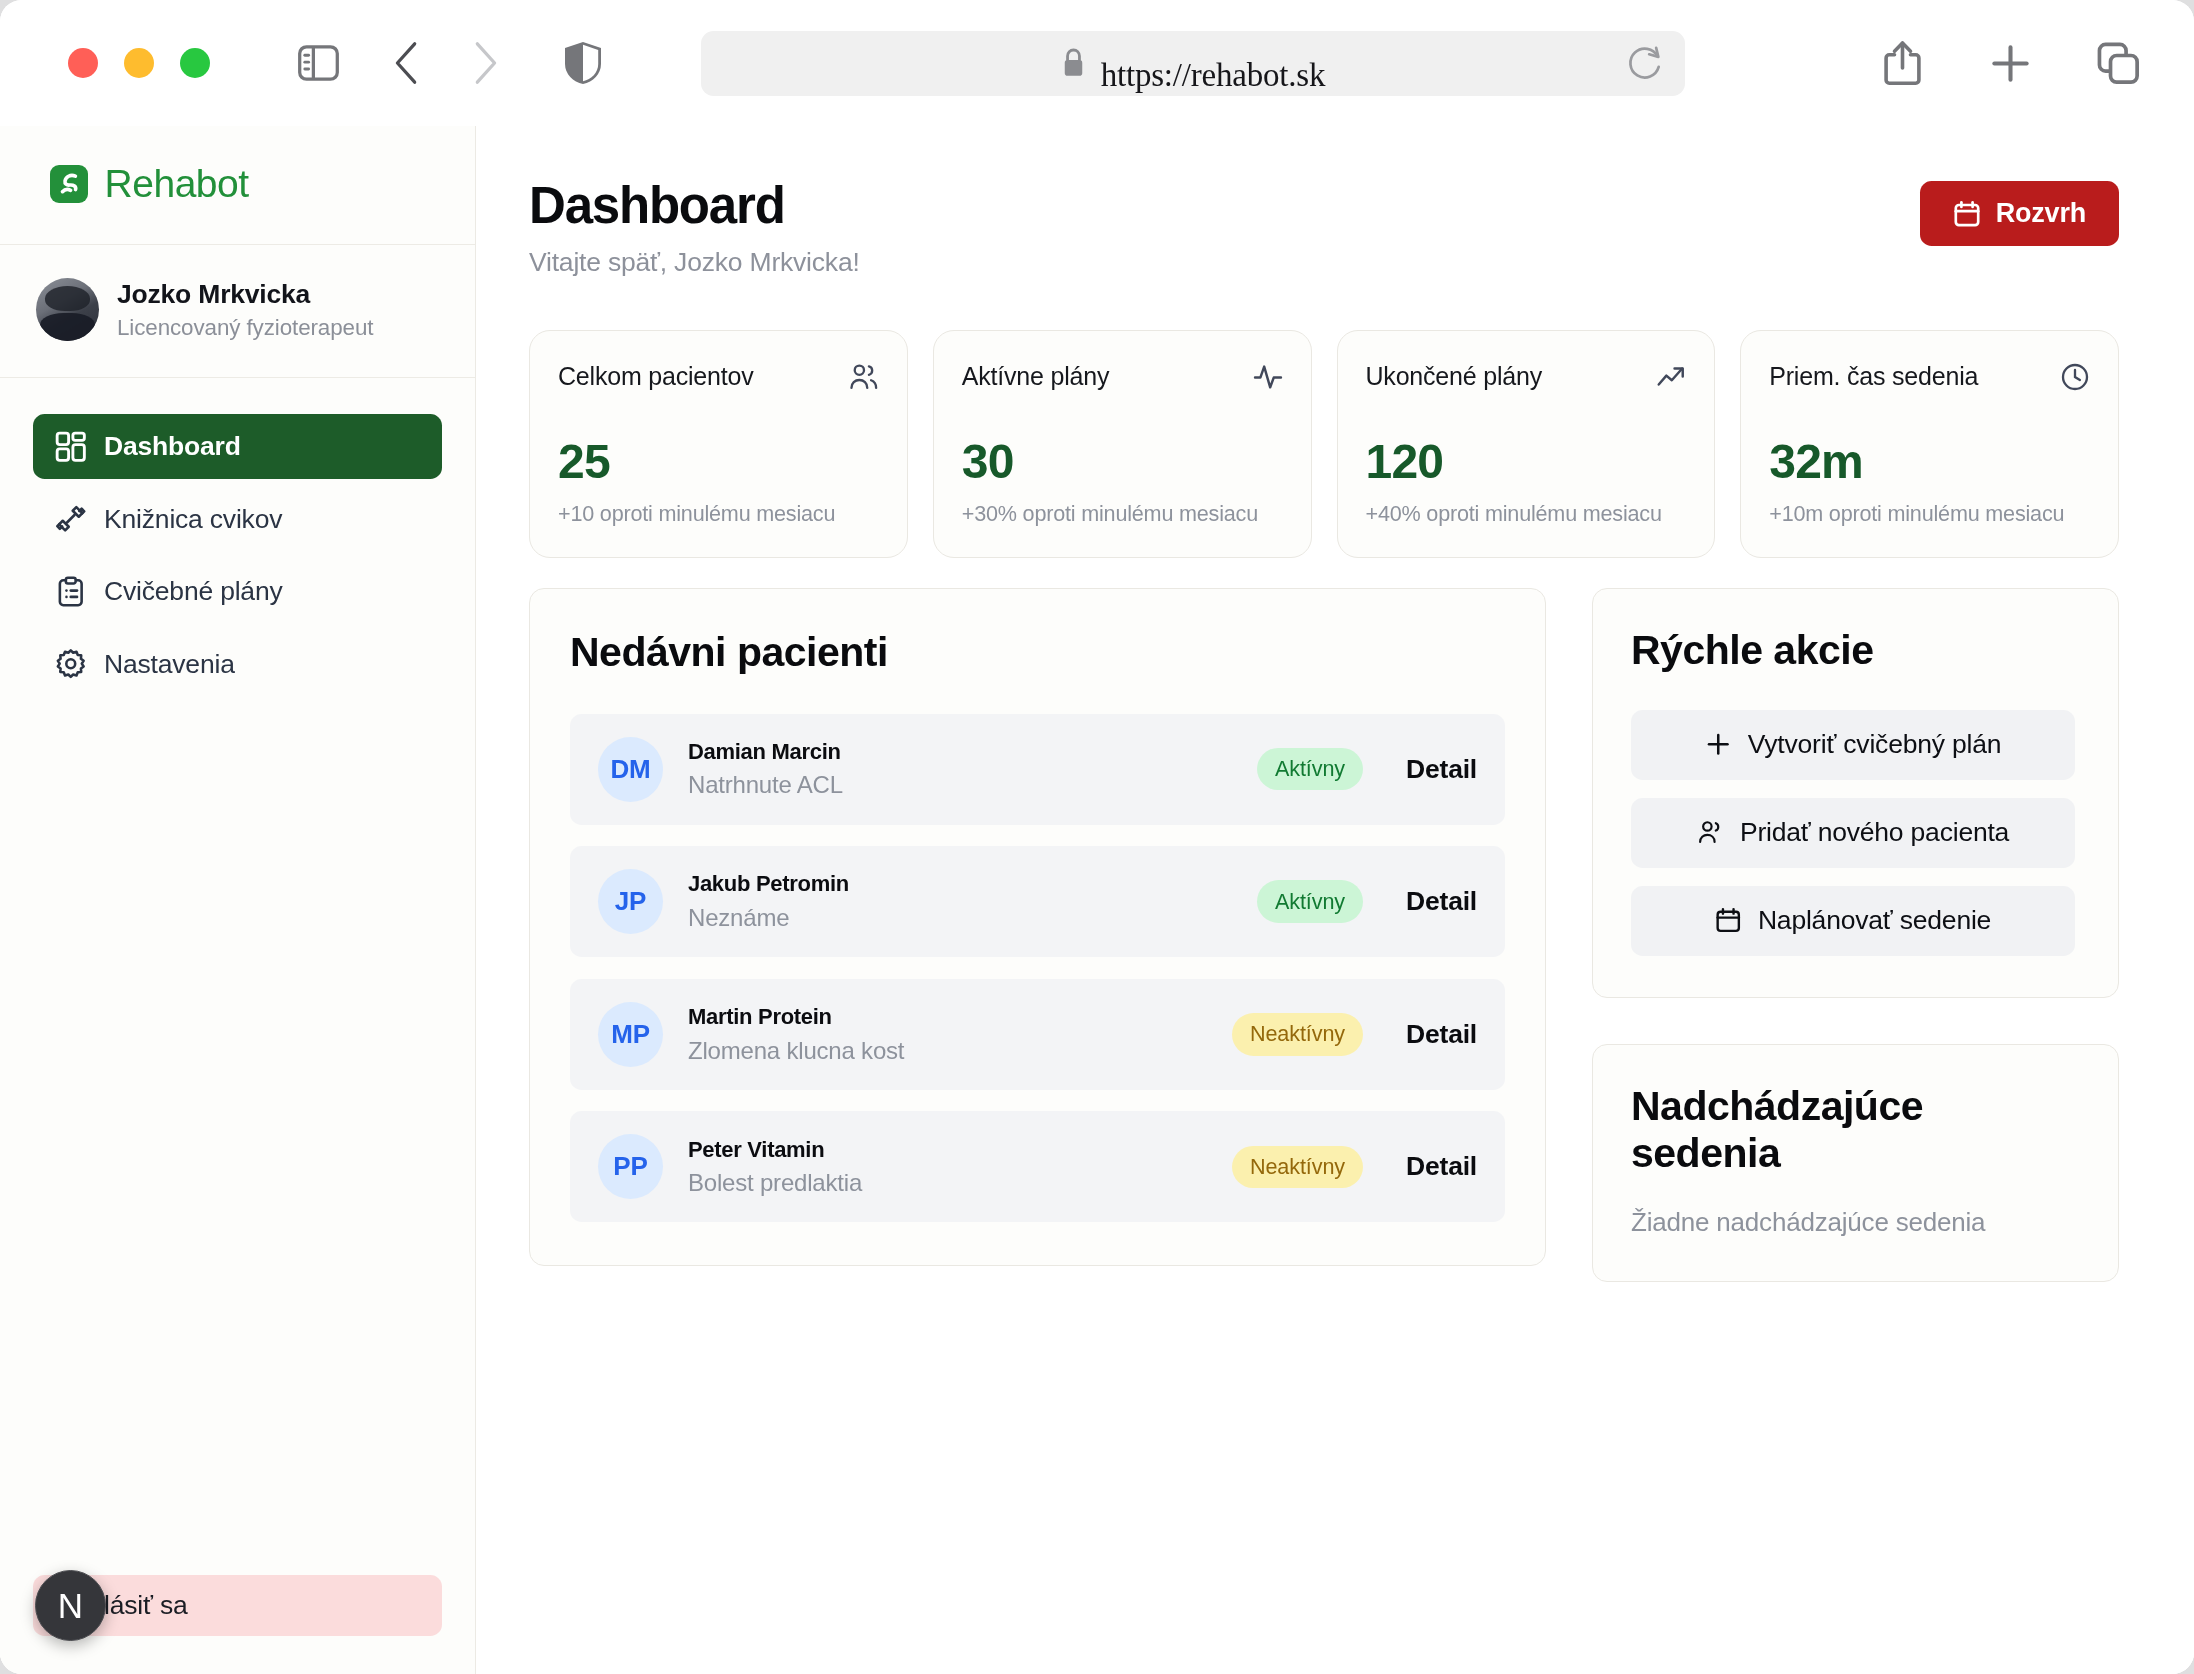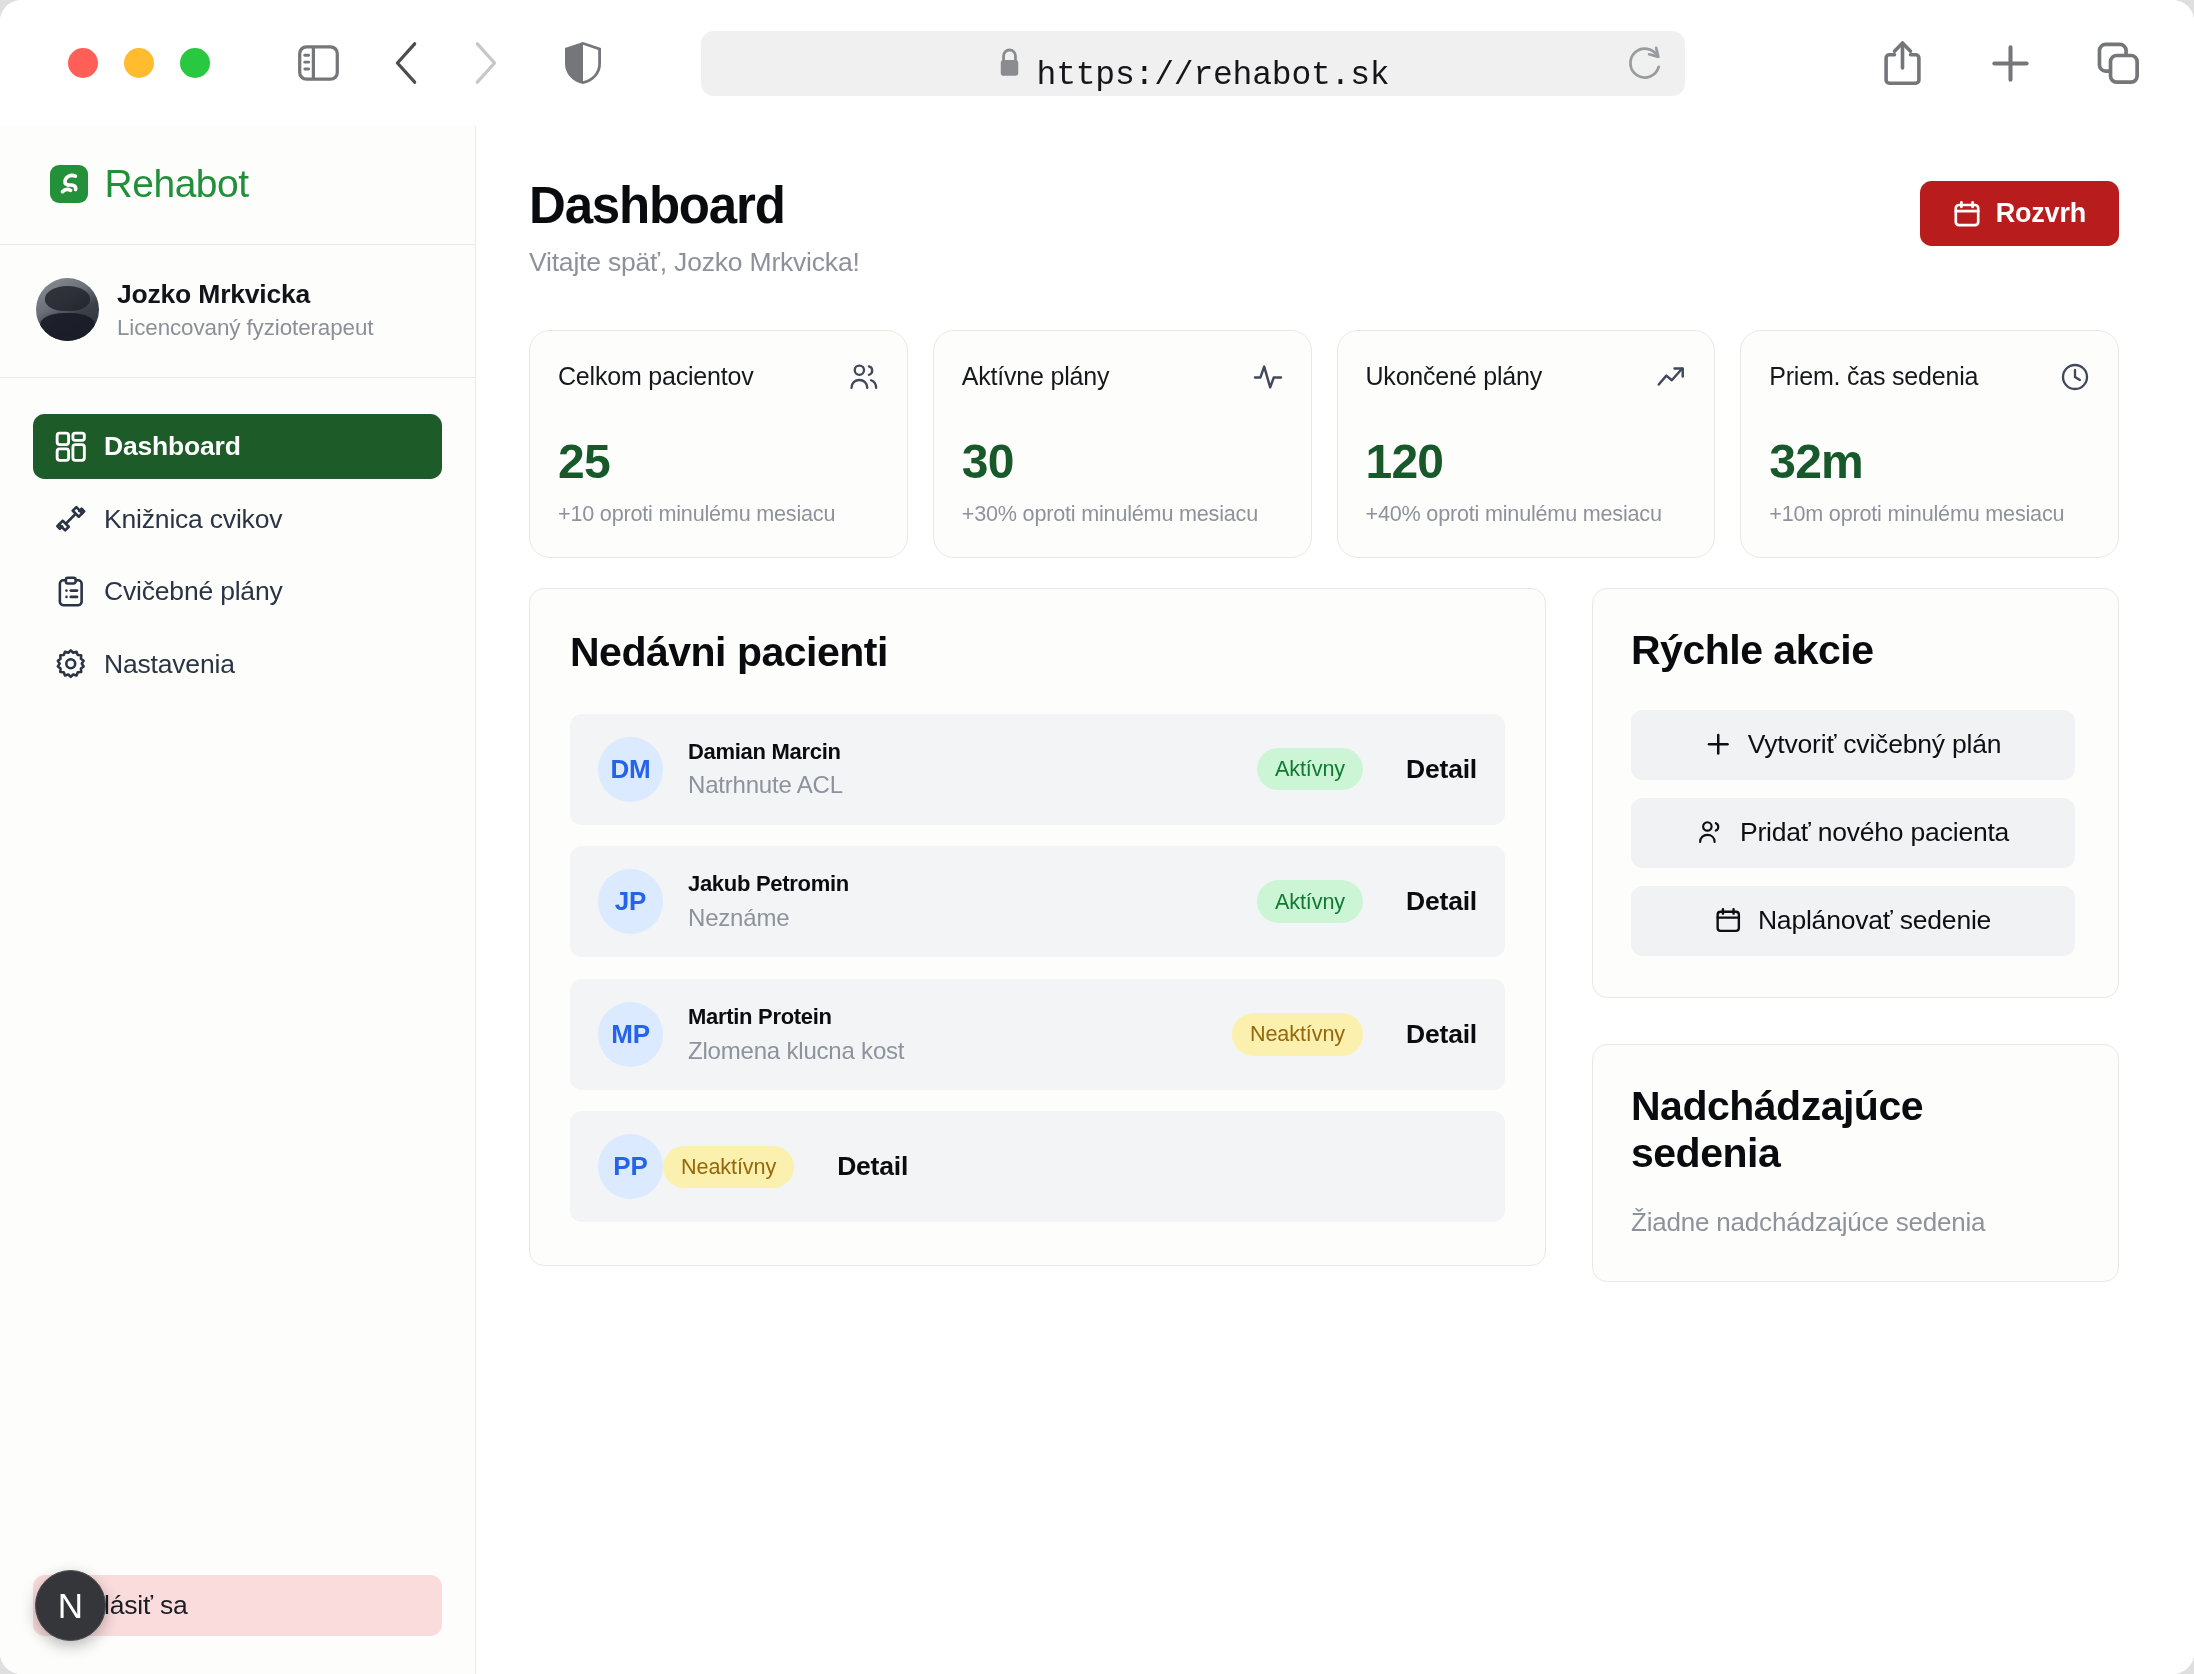--- a/index.html
+++ b/index.html
@@ -62,21 +62,21 @@
     display: flex;
     align-items: center;
     justify-content: center;
     cursor: text;
   }
   .url-inner { display: flex; align-items: center; gap: 15px; }
   .url-text {
     font-size: 33px;
     color: #16161a;
     letter-spacing: -0.2px;
-    font-family: Liberation Mono, monospace;
+    font-family: Liberation Serif, serif;
     margin-top: 25px;
   }
   .reload-btn {
     position: absolute;
     right: 18px; top: 50%;
     transform: translateY(-50%);
     width: 45px; height: 45px;
     display: flex; align-items: center; justify-content: center;
     cursor: pointer;
   }
@@ -638,20 +638,24 @@
               <div class="p-text">
                 <div class="p-name">Martin Protein</div>
                 <div class="p-cond">Zlomena klucna kost</div>
               </div>
               <span class="badge badge-inactive">Neaktívny</span>
               <span class="p-detail">Detail</span>
             </div>
 
             <div class="patient-row">
               <div class="p-avatar">PP</div>
+              <div class="p-text">
+                <div class="p-name">Peter Vitamin</div>
+                <div class="p-cond">Bolest predlaktia</div>
+              </div>
               <span class="badge badge-inactive">Neaktívny</span>
               <span class="p-detail">Detail</span>
             </div>
 
           </div>
         </div>
 
         <div class="right-col">
 
           <div class="panel actions-panel">

